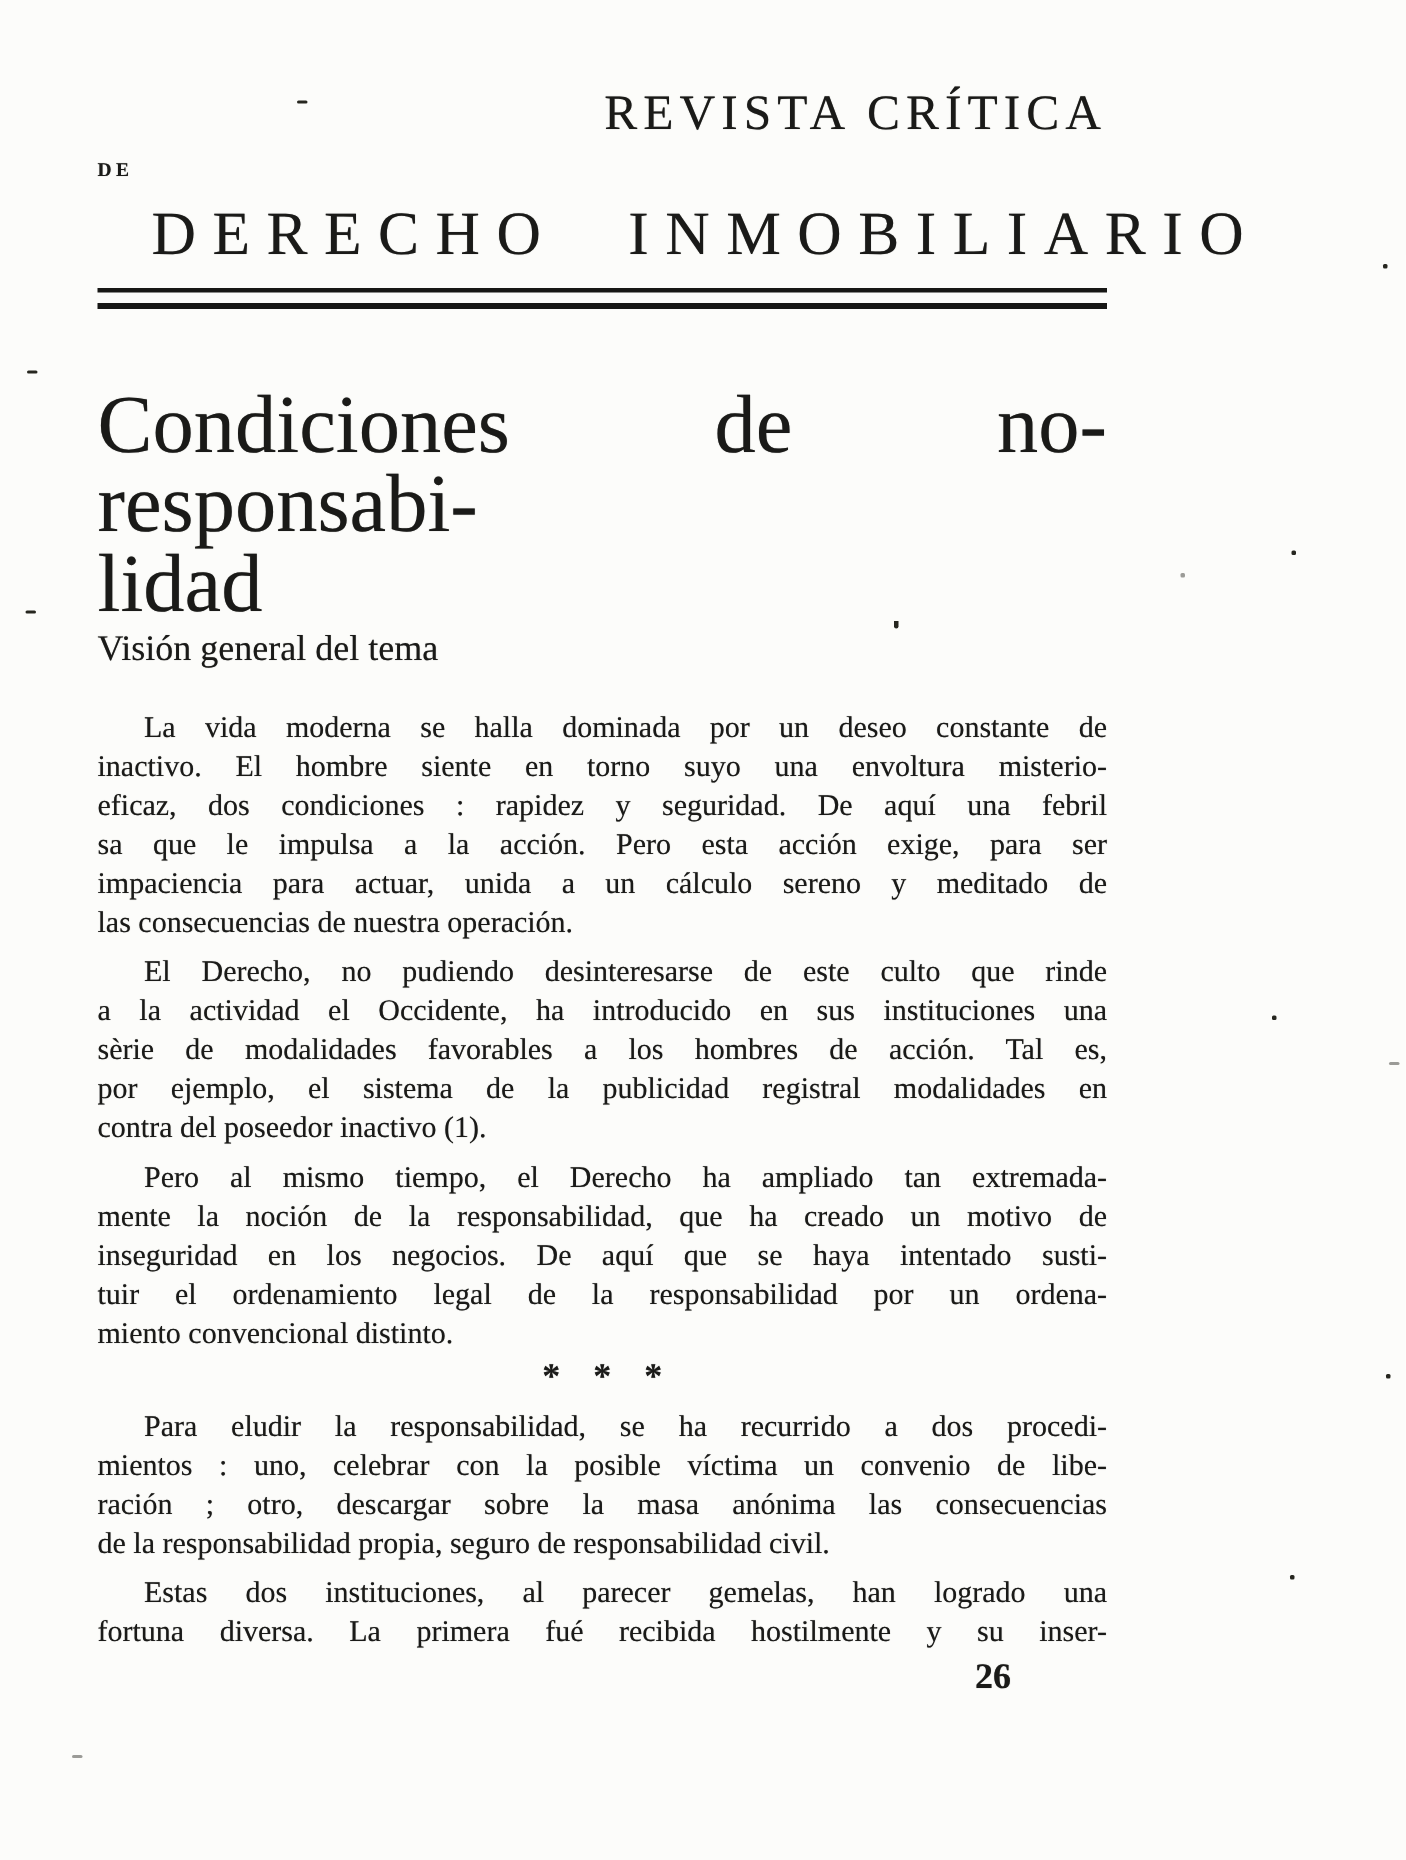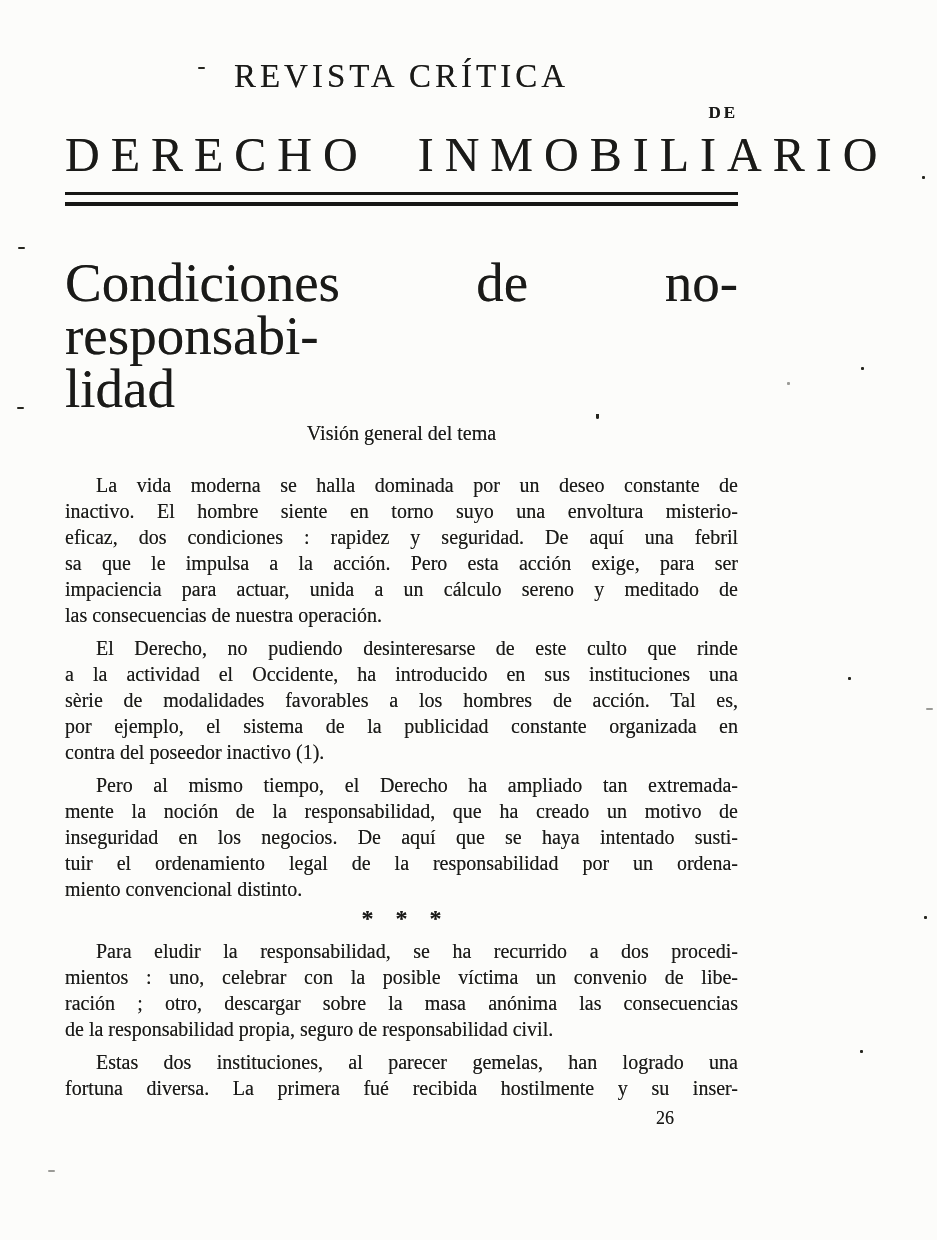--- a/index.html
+++ b/index.html
@@ -18,37 +18,38 @@
     left: 65px;
     top: 0;
     width: 673px;
     padding-top: 56px;
   }
   
   .masthead-top {
     font-size: 33px;
     line-height: 40px;
     letter-spacing: 4px;
-    text-align: center;
+    text-align: right;
   }
   .masthead-de {
     margin-top: 9px;
-    font-size: 17px;
+    font-size: 13px;
     line-height: 16px;
     font-weight: bold;
     letter-spacing: 3px;
-    text-align: right;
+    text-align: left;
   }
   .masthead-main {
     margin-top: 10px;
-    font-size: 48px;
+    font-size: 41px;
     line-height: 48px;
     letter-spacing: 11px;
     word-spacing: 26px;
     white-space: nowrap;
+    margin-left: 36px;
   }
   .rule-top  { margin-top: 13px; height: 3px; background: #171715; }
   .rule-bottom { margin-top: 7px; height: 4px; background: #171715; }
   .issue-row {
     margin-top: 4px;
     display: grid;
     grid-template-columns: 1fr auto 1fr;
     align-items: baseline;
     font-size: 22px;
     line-height: 28px;
@@ -60,23 +61,22 @@
   
   .article-title {
     margin-top: 50px;
     font-size: 55px;
     line-height: 53px;
   }
   .article-title .l1 { text-align: justify; text-align-last: justify; }
   .article-title .l2 { text-align: left; }
   .article-subtitle {
     margin-top: 3px;
-    font-size: 20px;
+    font-size: 24px;
     line-height: 30px;
-    text-align: center;
   }
   
   .body-text {
     margin-top: 24px;
     font-size: 20px;
     line-height: 26px;
   }
   .para + .para { margin-top: 7px; }
   .bline { text-align: justify; text-align-last: justify; }
   .bline.ind { text-indent: 31px; }
@@ -92,25 +92,25 @@
   
   .footnote {
     margin-top: 8px;
     font-size: 17px;
     line-height: 24px;
   }
   .fn-line1 { text-align: justify; text-align-last: justify; text-indent: 26px; }
   .fn-italic { font-style: italic; }
   .page-number {
     margin-top: 6px;
-    font-size: 18px;
+    font-size: 24px;
     line-height: 22px;
     text-align: right;
     padding-right: 64px;
-    font-weight: normal;
+    font-weight: bold;
   }
   
   .speck {
     position: absolute;
     background: #26261f;
     width: 3px; height: 3px;
     border-radius: 1px;
   }
   .speck.dash { width: 7px; height: 2px; }
   .speck.comma { width: 3px; height: 5px; border-radius: 0 0 2px 2px; }
@@ -144,21 +144,21 @@
         <div class="bline">eficaz, dos condiciones : rapidez y seguridad. De aquí una febril</div>
         <div class="bline">sa que le impulsa a la acción. Pero esta acción exige, para ser</div>
         <div class="bline">impaciencia para actuar, unida a un cálculo sereno y meditado de</div>
         <div class="bline end">las consecuencias de nuestra operación.</div>
       </div>
 
       <div class="para">
         <div class="bline ind">El Derecho, no pudiendo desinteresarse de este culto que rinde</div>
         <div class="bline">a la actividad el Occidente, ha introducido en sus instituciones una</div>
         <div class="bline">sèrie de modalidades favorables a los hombres de acción. Tal es,</div>
-        <div class="bline">por ejemplo, el sistema de la publicidad constante organizada en</div>
+        <div class="bline">por ejemplo, el sistema de la publicidad registral modalidades en</div>
         <div class="bline end">contra del poseedor inactivo (1).</div>
       </div>
 
       <div class="para">
         <div class="bline ind">Pero al mismo tiempo, el Derecho ha ampliado tan extremada-</div>
         <div class="bline">mente la noción de la responsabilidad, que ha creado un motivo de</div>
         <div class="bline">inseguridad en los negocios. De aquí que se haya intentado susti-</div>
         <div class="bline">tuir el ordenamiento legal de la responsabilidad por un ordena-</div>
         <div class="bline end">miento convencional distinto.</div>
       </div>

